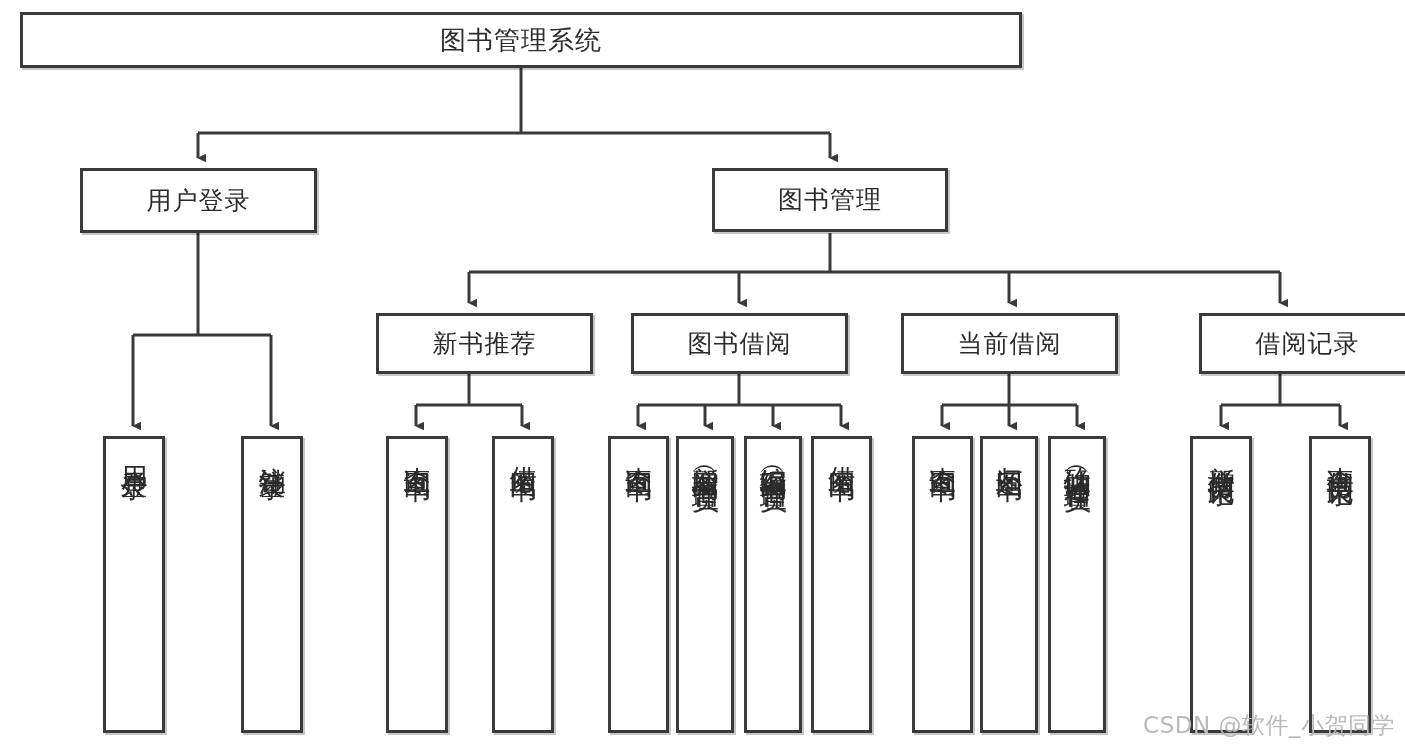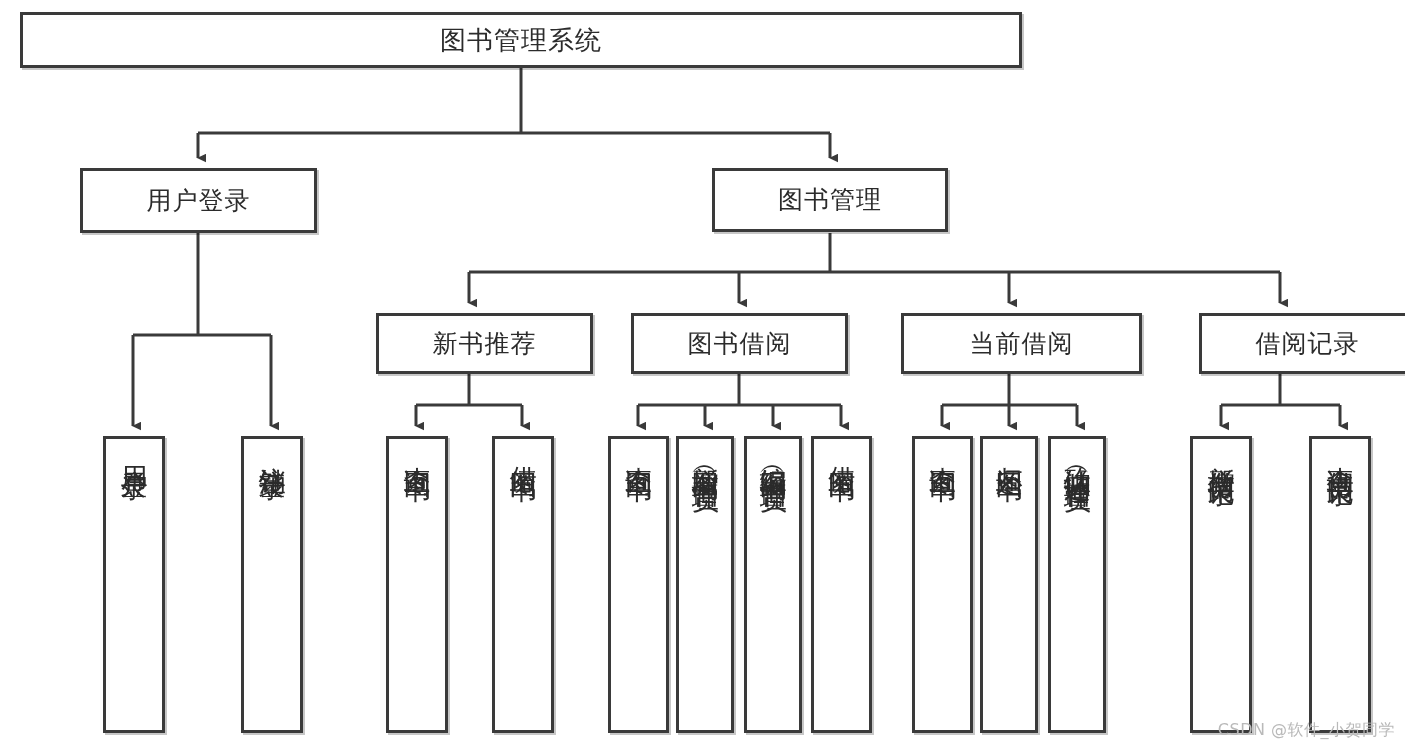--- a/index.html
+++ b/index.html
@@ -62,21 +62,21 @@
     text-orientation: upright;
     font-size: 27px;
     line-height: 1.05;
     letter-spacing: 3px;
     white-space: nowrap;
   }
   .watermark {
     position: absolute;
     right: 10px;
     bottom: 6px;
-    font-size: 16px;
+    font-size: 23px;
     color: #b9b9b9;
     letter-spacing: 0.5px;
     white-space: nowrap;
     font-family: "DejaVu Sans", "Liberation Sans", sans-serif;
   }
 </style>
 </head>
 <body>
 
 <div id="stage">
@@ -141,21 +141,21 @@
   <div class="node h" style="left:712px; top:168px; width:236px; height:64px;">
     <span class="label">图书管理</span>
   </div>
 
   <div class="node h" style="left:376px; top:313px; width:217px; height:61px;">
     <span class="label">新书推荐</span>
   </div>
   <div class="node h" style="left:631px; top:313px; width:217px; height:61px;">
     <span class="label">图书借阅</span>
   </div>
-  <div class="node h" style="left:901px; top:313px; width:241px; height:61px;">
+  <div class="node h" style="left:901px; top:313px; width:217px; height:61px;">
     <span class="label">当前借阅</span>
   </div>
   <div class="node h" style="left:1171px; top:313px; width:217px; height:61px;margin-left:28px;">
     <span class="label">借阅记录</span>
   </div>
 
   <div class="node v" style="left:103px; top:436px; width:62px; height:297px;">
     <span class="label">用户登录</span>
   </div>
   <div class="node v" style="left:241px; top:436px; width:62px; height:297px;">

